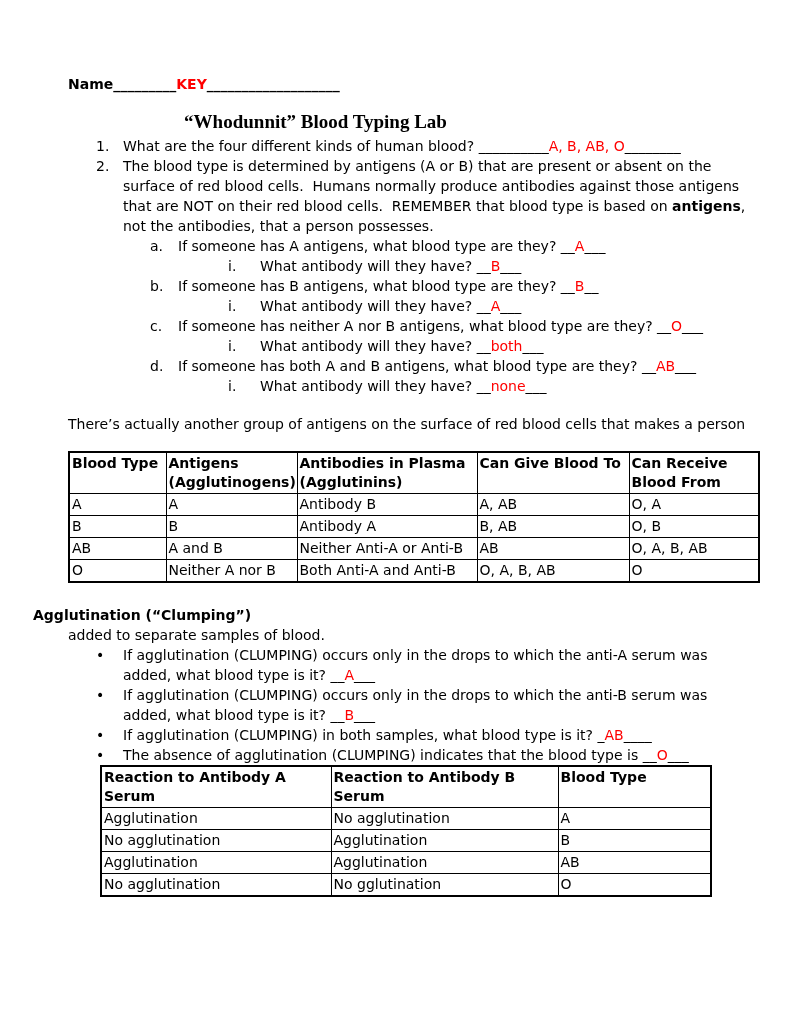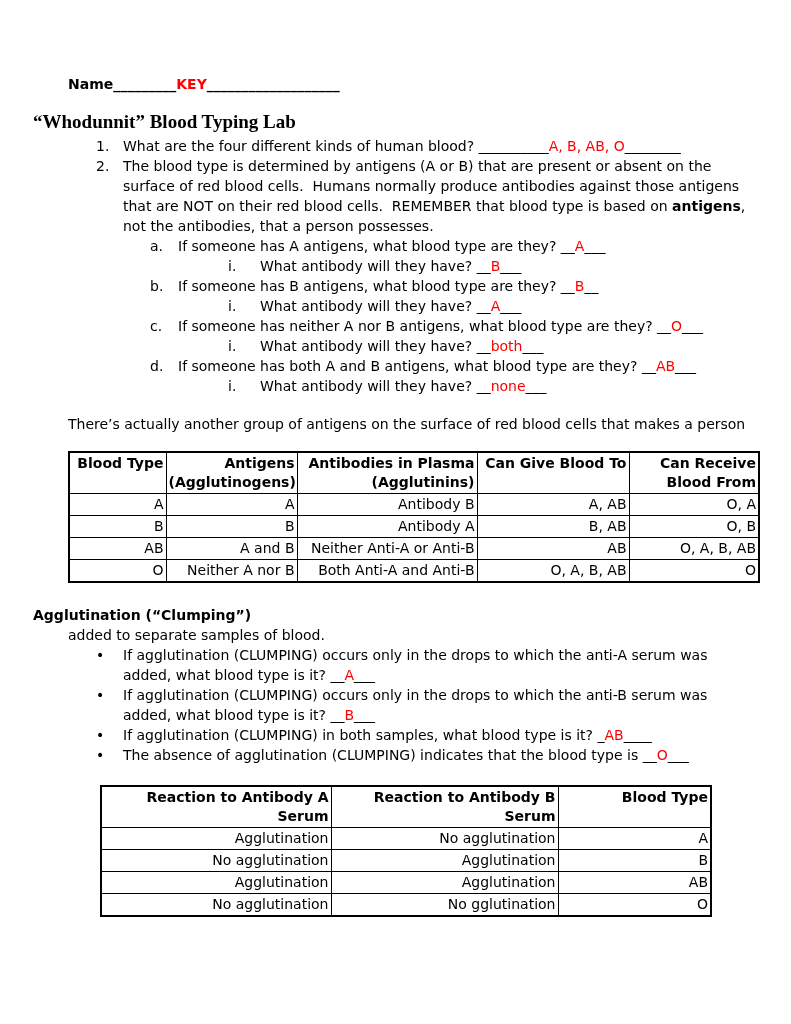--- a/index.html
+++ b/index.html
@@ -13,49 +13,49 @@
   .page { padding:74px 33px 0 68px; width:631px; }
   .line { white-space:pre; position:relative; }
   .bold { font-weight:bold; }
   .red  { color:#ff0000; }
 
   .name-line { font-weight:bold; margin-bottom:16px; }
 
   .doc-title {
     font-family:"Liberation Serif", serif;
     font-size:19px; font-weight:bold; line-height:24px;
-    text-align:left; margin-left:-35px; margin-bottom:2px;
+    text-align:center; margin-left:-35px; margin-bottom:2px;
     white-space:pre;
   }
 
   .l1 { padding-left:55px; }
   .l1 .marker { position:absolute; left:28px; }
   .l2 { padding-left:110px; }
   .l2 .marker { position:absolute; left:82px; }
   .l3 { padding-left:192px; }
   .l3 .marker { position:absolute; left:160px; }
   .cont { padding-left:55px; }
 
   .para-gap { margin-top:18px; }
 
   table {
     border-collapse:collapse; table-layout:fixed;
     border:2px solid #000;
     font-size:14px;
   }
   th, td {
-    border:1px solid #000; text-align:right;
+    border:1px solid #000; text-align:left;
     line-height:19px; padding:1px 2px;
     overflow:hidden;
   }
   th { font-weight:bold; vertical-align:top; white-space:pre-line; }
   td { height:21px; white-space:pre; }
 
   .table1 { width:690px; margin-top:17px; }
-  .table2 { width:610px; margin-left:32px; margin-top:20px; }
+  .table2 { width:610px; margin-left:32px; }
 
   .section-heading {
     font-weight:bold; text-align:left;
     margin-left:-35px; margin-top:22px;
     white-space:pre;
   }
   .bullets { margin-top:0px; }
 </style>
 </head>
 <body>

